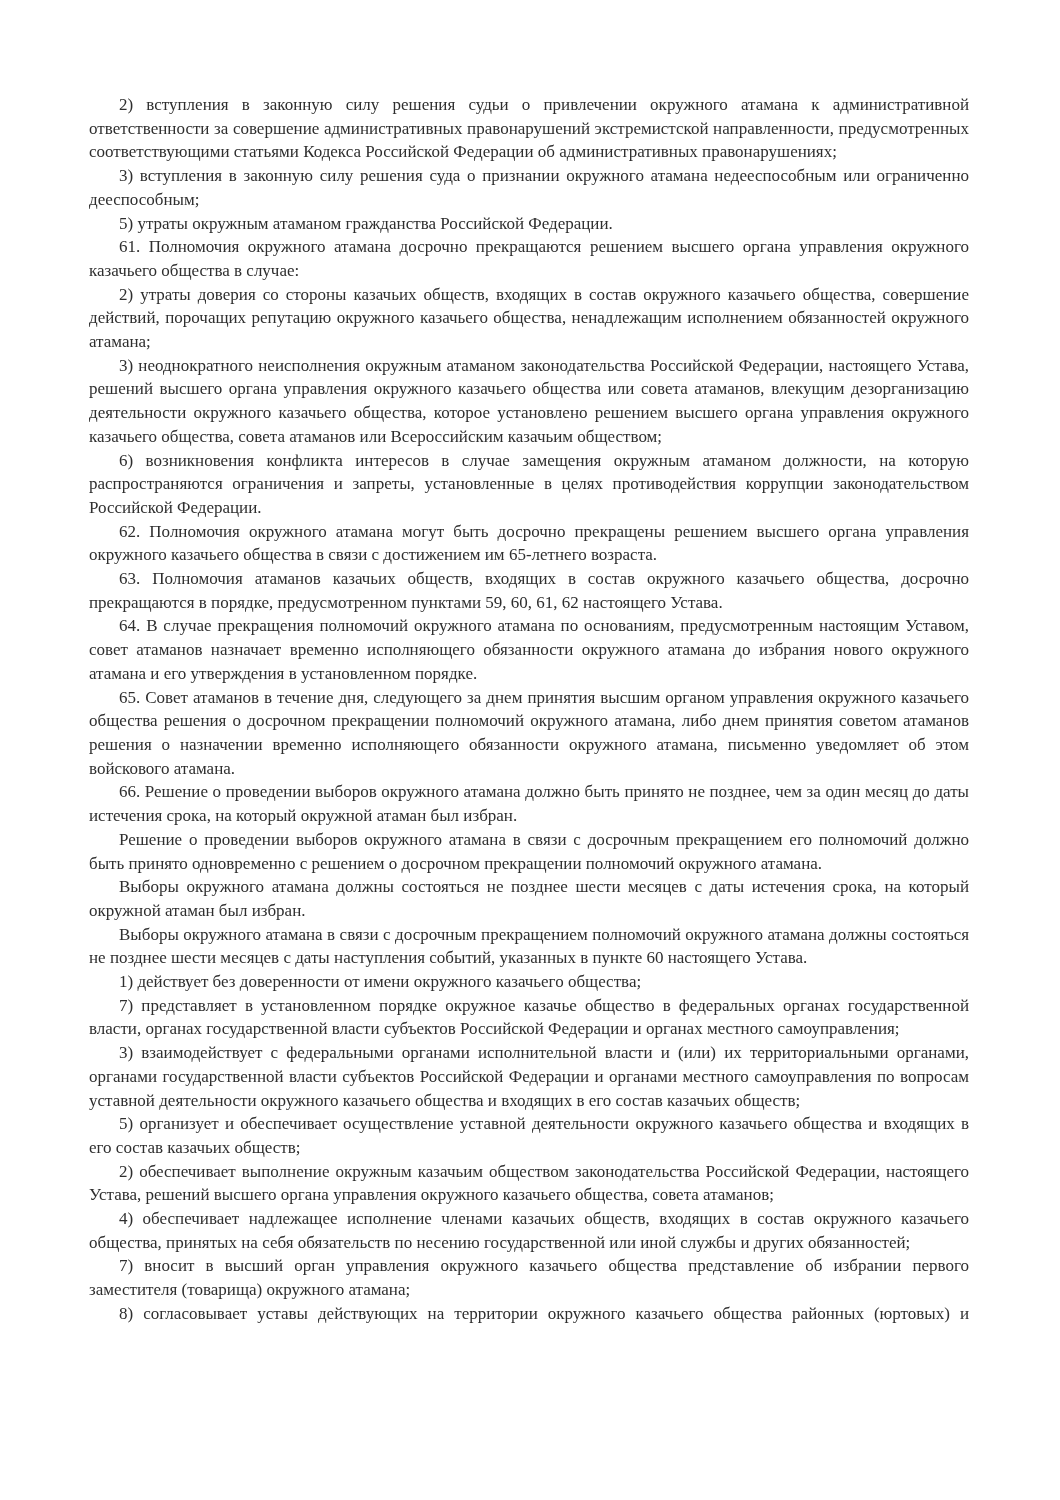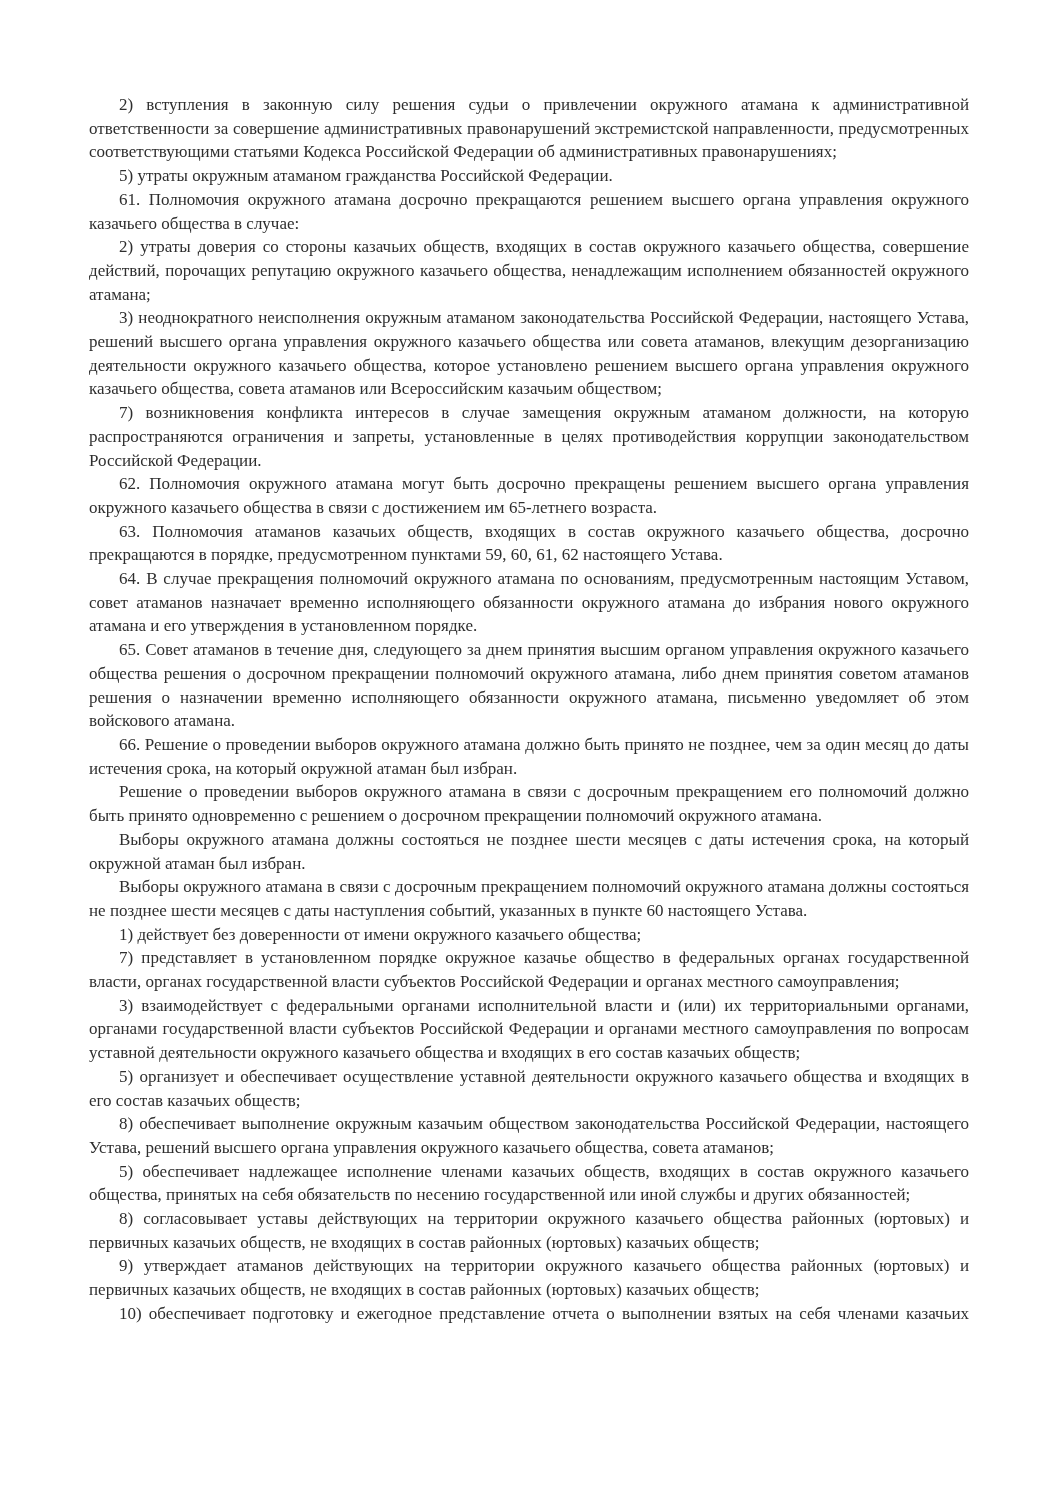--- a/index.html
+++ b/index.html
@@ -39,37 +39,39 @@
     font-size: 17px;
     color: #3a3a3a;
   }
 </style>
 </head>
 <body>
 
 <div class="page">
   <div class="content">
       <p>2) вступления в законную силу решения судьи о привлечении окружного атамана к административной ответственности за совершение административных правонарушений экстремистской направленности, предусмотренных соответствующими статьями Кодекса Российской Федерации об административных правонарушениях;</p>
+      <p>3) вступления в законную силу решения суда о признании окружного атамана недееспособным или ограниченно дееспособным;</p>
       <p>5) утраты окружным атаманом гражданства Российской Федерации.</p>
       <p>61. Полномочия окружного атамана досрочно прекращаются решением высшего органа управления окружного казачьего общества в случае:</p>
       <p>2) утраты доверия со стороны казачьих обществ, входящих в состав окружного казачьего общества, совершение действий, порочащих репутацию окружного казачьего общества, ненадлежащим исполнением обязанностей окружного атамана;</p>
       <p>3) неоднократного неисполнения окружным атаманом законодательства Российской Федерации, настоящего Устава, решений высшего органа управления окружного казачьего общества или совета атаманов, влекущим дезорганизацию деятельности окружного казачьего общества, которое установлено решением высшего органа управления окружного казачьего общества, совета атаманов или Всероссийским казачьим обществом;</p>
-      <p>7) возникновения конфликта интересов в случае замещения окружным атаманом должности, на которую распространяются ограничения и запреты, установленные в целях противодействия коррупции законодательством Российской Федерации.</p>
+      <p>6) возникновения конфликта интересов в случае замещения окружным атаманом должности, на которую распространяются ограничения и запреты, установленные в целях противодействия коррупции законодательством Российской Федерации.</p>
       <p>62. Полномочия окружного атамана могут быть досрочно прекращены решением высшего органа управления окружного казачьего общества в связи с достижением им 65-летнего возраста.</p>
       <p>63. Полномочия атаманов казачьих обществ, входящих в состав окружного казачьего общества, досрочно прекращаются в порядке, предусмотренном пунктами 59, 60, 61, 62 настоящего Устава.</p>
       <p>64. В случае прекращения полномочий окружного атамана по основаниям, предусмотренным настоящим Уставом, совет атаманов назначает временно исполняющего обязанности окружного атамана до избрания нового окружного атамана и его утверждения в установленном порядке.</p>
       <p>65. Совет атаманов в течение дня, следующего за днем принятия высшим органом управления окружного казачьего общества решения о досрочном прекращении полномочий окружного атамана, либо днем принятия советом атаманов решения о назначении временно исполняющего обязанности окружного атамана, письменно уведомляет об этом войскового атамана.</p>
       <p>66. Решение о проведении выборов окружного атамана должно быть принято не позднее, чем за один месяц до даты истечения срока, на который окружной атаман был избран.</p>
       <p>Решение о проведении выборов окружного атамана в связи с досрочным прекращением его полномочий должно быть принято одновременно с решением о досрочном прекращении полномочий окружного атамана.</p>
       <p>Выборы окружного атамана должны состояться не позднее шести месяцев с даты истечения срока, на который окружной атаман был избран.</p>
       <p>Выборы окружного атамана в связи с досрочным прекращением полномочий окружного атамана должны состояться не позднее шести месяцев с даты наступления событий, указанных в пункте 60 настоящего Устава.</p>
       <p>1) действует без доверенности от имени окружного казачьего общества;</p>
       <p>7) представляет в установленном порядке окружное казачье общество в федеральных органах государственной власти, органах государственной власти субъектов Российской Федерации и органах местного самоуправления;</p>
       <p>3) взаимодействует с федеральными органами исполнительной власти и (или) их территориальными органами, органами государственной власти субъектов Российской Федерации и органами местного самоуправления по вопросам уставной деятельности окружного казачьего общества и входящих в его состав казачьих обществ;</p>
       <p>5) организует и обеспечивает осуществление уставной деятельности окружного казачьего общества и входящих в его состав казачьих обществ;</p>
-      <p>8) обеспечивает выполнение окружным казачьим обществом законодательства Российской Федерации, настоящего Устава, решений высшего органа управления окружного казачьего общества, совета атаманов;</p>
-      <p>5) обеспечивает надлежащее исполнение членами казачьих обществ, входящих в состав окружного казачьего общества, принятых на себя обязательств по несению государственной или иной службы и других обязанностей;</p>
+      <p>2) обеспечивает выполнение окружным казачьим обществом законодательства Российской Федерации, настоящего Устава, решений высшего органа управления окружного казачьего общества, совета атаманов;</p>
+      <p>4) обеспечивает надлежащее исполнение членами казачьих обществ, входящих в состав окружного казачьего общества, принятых на себя обязательств по несению государственной или иной службы и других обязанностей;</p>
+      <p>7) вносит в высший орган управления окружного казачьего общества представление об избрании первого заместителя (товарища) окружного атамана;</p>
       <p>8) согласовывает уставы действующих на территории окружного казачьего общества районных (юртовых) и первичных казачьих обществ, не входящих в состав районных (юртовых) казачьих обществ;</p>
       <p>9) утверждает атаманов действующих на территории окружного казачьего общества районных (юртовых) и первичных казачьих обществ, не входящих в состав районных (юртовых) казачьих обществ;</p>
       <p>10) обеспечивает подготовку и ежегодное представление отчета о выполнении взятых на себя членами казачьих обществ, входящих в состав окружного казачьего общества, обязательств по несению государственной или иной службы и других обязательств, вытекающих из настоящего Устава, в войсковое казачье общество;</p>
     </div>
   <div class="page-number">9</div>
 </div>
 
 </body></html>

